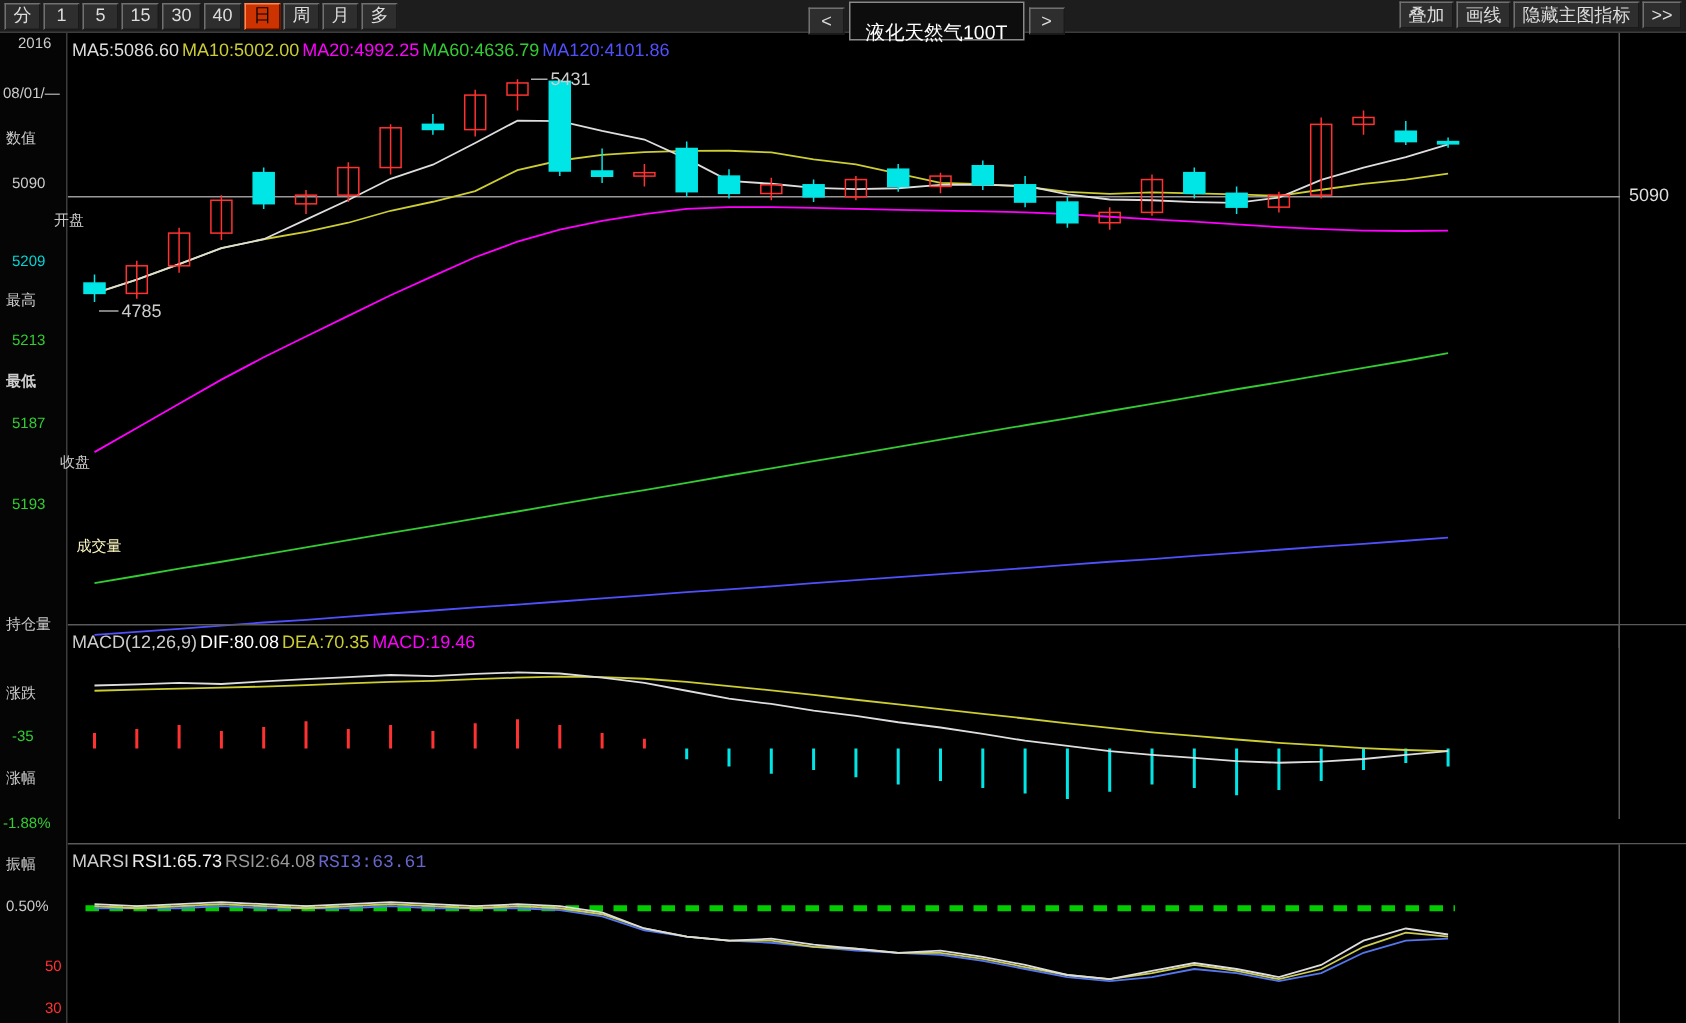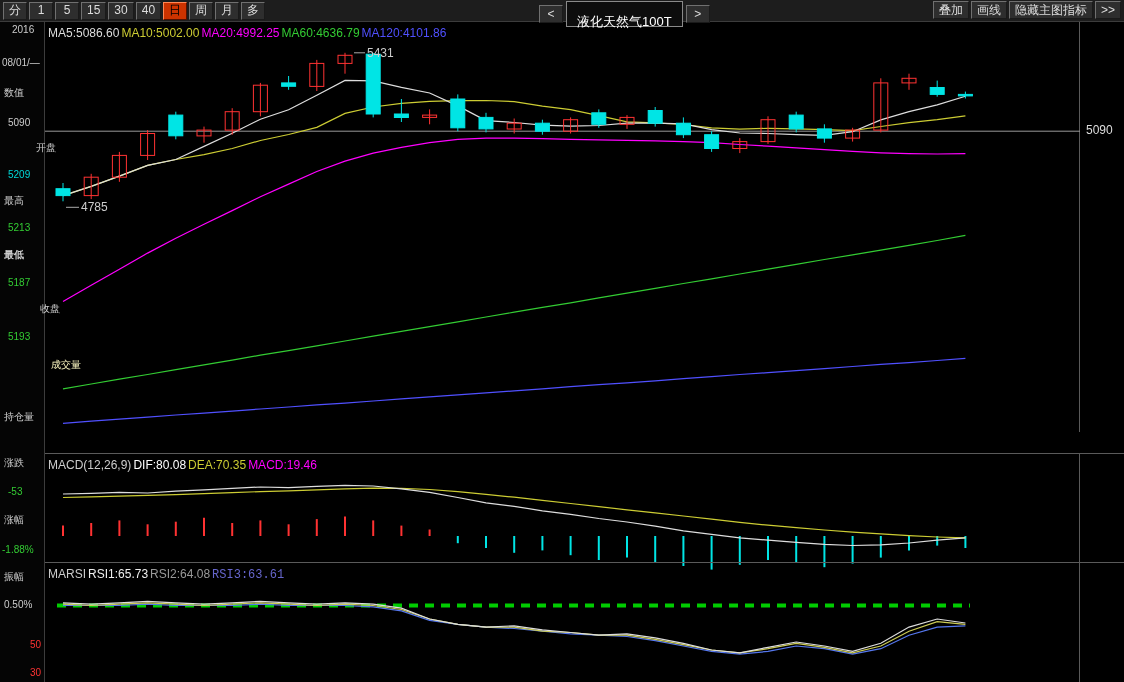--- a/index.html
+++ b/index.html
@@ -14,21 +14,21 @@
   .tb-btn.active { background:#cc3300; color:#000; border-color:#ff8855 #551100 #551100 #ff8855; }
   .nav { position:absolute; left:538px; top:1px; display:flex; align-items:center; }
   .symbol-box { height:18px; padding:12px 10px; border:1px solid #8a8a8a; color:#fff;
     font-size:13px; line-height:16px; margin:0 2px; background:#0d0d0d; cursor:pointer; }
   .right-btns { position:absolute; right:2px; top:1px; display:flex; align-items:flex-end; }
   .sidebar { position:absolute; top:22px; left:0; width:45px; height:660px;
     background:#050505; border-right:1px solid #3c3c3c; z-index:10; }
   .side-label { position:absolute; font-size:10px; white-space:nowrap; line-height:13px; }
   .panel { position:absolute; left:45px; width:1079px; }
   #main-panel { top:22px; height:410px; }
-  #macd-panel { top:453px; height:130px; border-top:1px solid #5a5a5a; }
+  #macd-panel { top:416px; height:130px; border-top:1px solid #5a5a5a; }
   #rsi-panel  { top:562px; height:120px; border-top:1px solid #5a5a5a; }
   .plot { position:absolute; left:0; top:0; width:1035px; height:100%; border-right:1px solid #5a5a5a; }
   .scale { position:absolute; left:1035px; top:0; width:44px; height:100%; background:#000; }
   .plot svg { display:block; }
   .panel-header { position:absolute; left:3px; top:4px; font-size:12px; z-index:5; white-space:nowrap; }
   .panel-header span { margin-right:2px; }
   .scale-label { position:absolute; left:1086px; font-size:12px; color:#ddd; z-index:6; }
 </style>
 </head>
 <body>
@@ -68,21 +68,21 @@
     <div class="side-label" style="left: 8px; top: 146px; color: rgb(0, 215, 215);">5209</div>
     <div class="side-label" style="left: 4px; top: 172px; color: rgb(204, 204, 204);">最高</div>
     <div class="side-label" style="left: 8px; top: 199px; color: rgb(51, 204, 51);">5213</div>
     <div class="side-label" style="left: 4px; top: 226px; color: rgb(204, 204, 204); font-weight: bold;">最低</div>
     <div class="side-label" style="left: 8px; top: 254px; color: rgb(51, 204, 51);">5187</div>
     <div class="side-label" style="left: 4px; top: 280px; color: rgb(204, 204, 204); padding-left: 36px;">收盘</div>
     <div class="side-label" style="left: 8px; top: 308px; color: rgb(51, 204, 51);">5193</div>
     <div class="side-label" style="left: 4px; top: 336px; color: #fef9c3; margin-left: 47px;">成交量</div>
     <div class="side-label" style="left: 4px; top: 388px; color: rgb(204, 204, 204);">持仓量</div>
     <div class="side-label" style="left: 4px; top: 434px; color: rgb(204, 204, 204);">涨跌</div>
-    <div class="side-label" style="left: 8px; top: 463px; color: rgb(51, 204, 51);">-53</div>
+    <div class="side-label" style="left: 8px; top: 463px; color: rgb(51, 204, 51);">-35</div>
     <div class="side-label" style="left: 4px; top: 491px; color: rgb(204, 204, 204);">涨幅</div>
     <div class="side-label" style="left: 2px; top: 521px; color: rgb(51, 204, 51);">-1.88%</div>
     <div class="side-label" style="left: 4px; top: 548px; color: rgb(204, 204, 204);">振幅</div>
     <div class="side-label" style="left: 4px; top: 576px; color: rgb(204, 204, 204);">0.50%</div>
     <div class="side-label" style="left: 30px; top: 616px; color: rgb(255, 51, 51);">50</div>
     <div class="side-label" style="left: 30px; top: 644px; color: rgb(255, 51, 51);">30</div>
   </div>
 
 <div class="panel" id="main-panel">
   <div class="panel-header" id="main-header"><span style="color: rgb(221, 221, 221);">MA5:5086.60</span><span style="color: rgb(204, 204, 51);">MA10:5002.00</span><span style="color: rgb(255, 0, 255);">MA20:4992.25</span><span style="color: rgb(51, 204, 51);">MA60:4636.79</span><span style="color: rgb(80, 80, 255);">MA120:4101.86</span></div>

